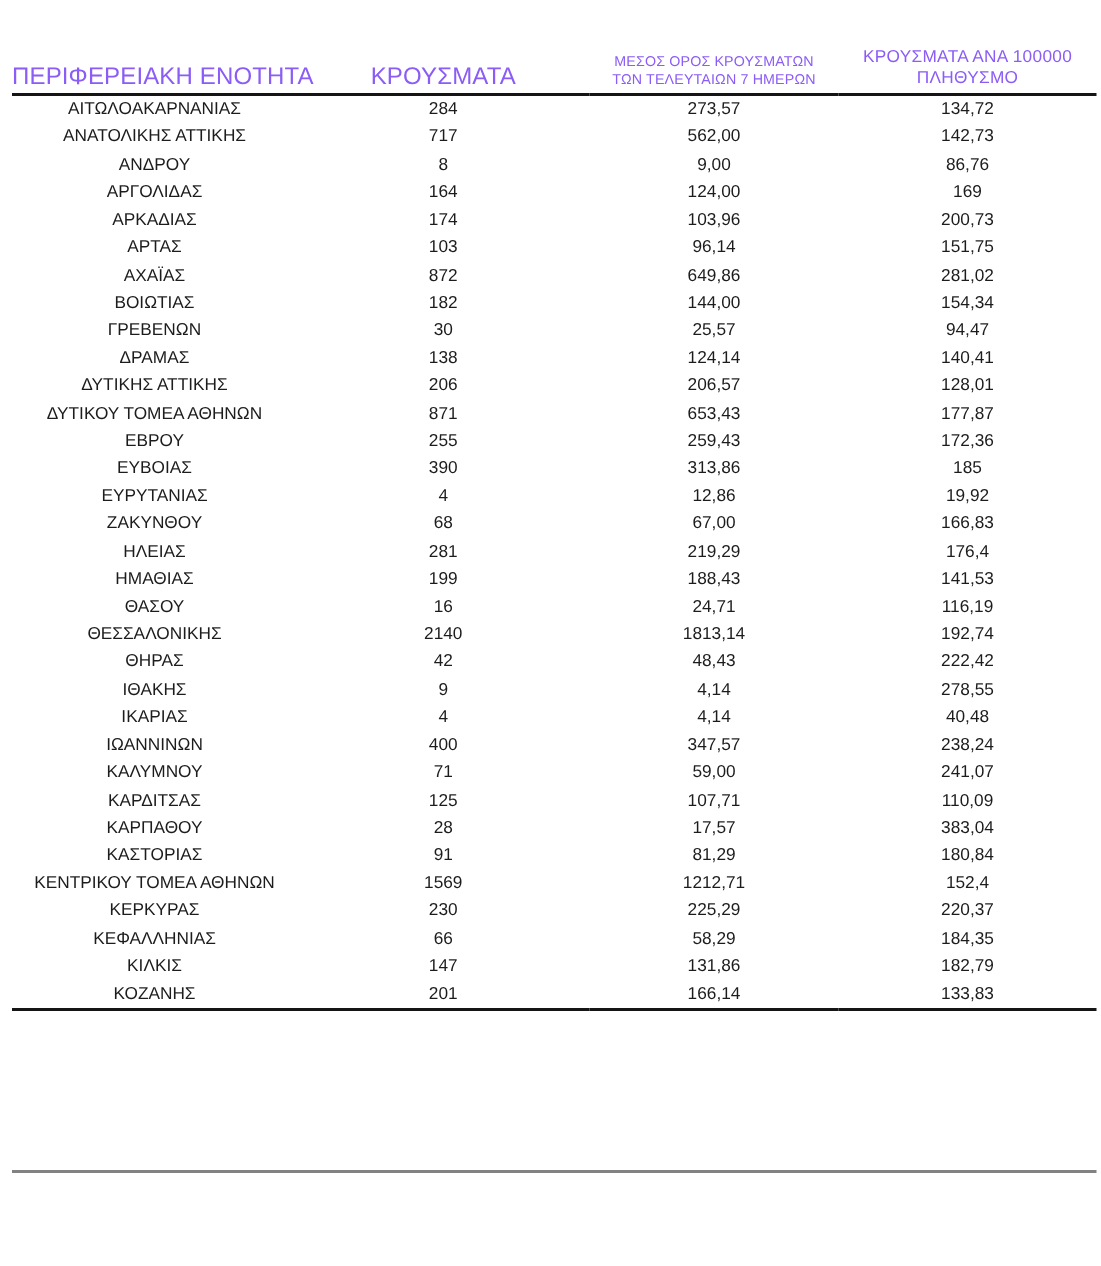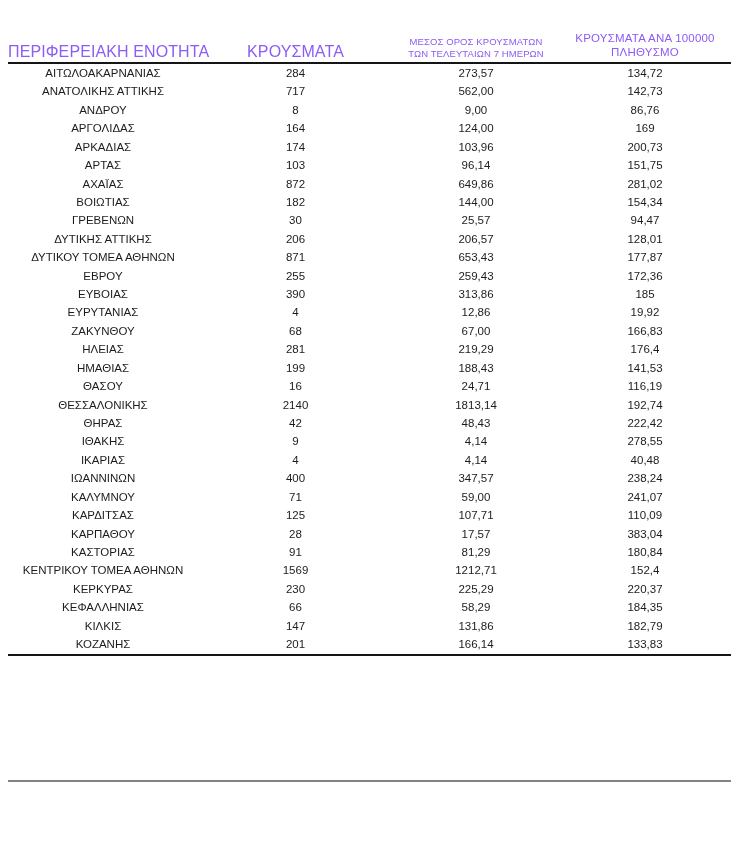--- a/index.html
+++ b/index.html
@@ -164,20 +164,26 @@
           <td>144,00</td>
           <td>154,34</td>
         </tr>
         <tr>
           <td>ΓΡΕΒΕΝΩΝ</td>
           <td>30</td>
           <td>25,57</td>
           <td>94,47</td>
         </tr>
         <tr>
+          <td>ΔΡΑΜΑΣ</td>
+          <td>138</td>
+          <td>124,14</td>
+          <td>140,41</td>
+        </tr>
+        <tr>
           <td>ΔΥΤΙΚΗΣ ΑΤΤΙΚΗΣ</td>
           <td>206</td>
           <td>206,57</td>
           <td>128,01</td>
         </tr>
         <tr>
           <td>ΔΥΤΙΚΟΥ ΤΟΜΕΑ ΑΘΗΝΩΝ</td>
           <td>871</td>
           <td>653,43</td>
           <td>177,87</td>

